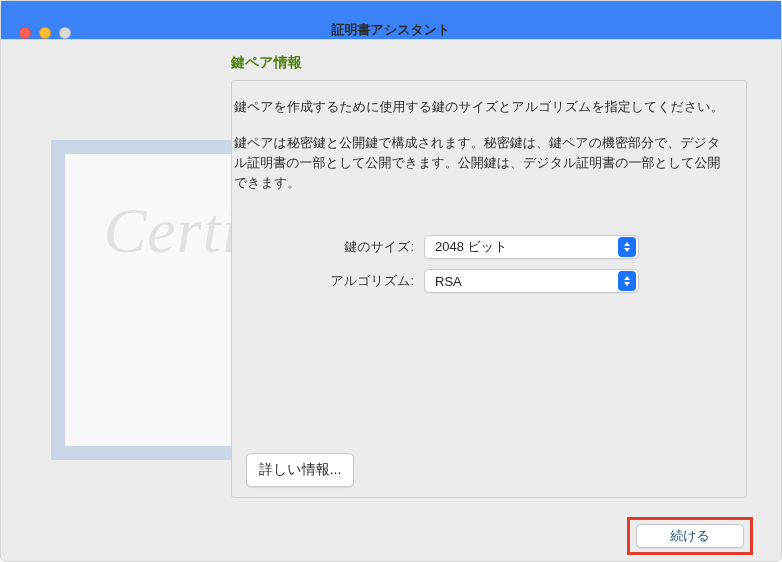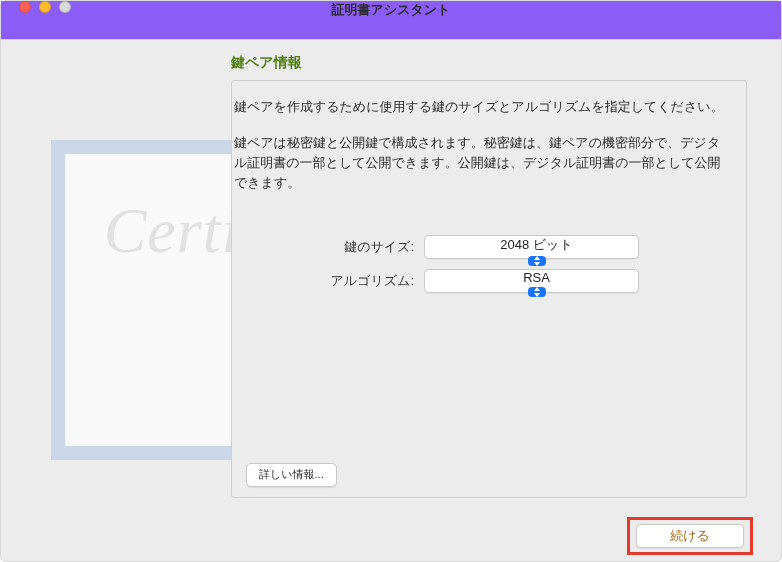--- a/index.html
+++ b/index.html
@@ -14,23 +14,23 @@
       width: 782px;
       height: 562px;
       background: #ececec;
       display: flex;
       flex-direction: column;
       border: 1px solid #d8d8d8;
       border-radius: 6px;
     }
     .titlebar {
       height: 44px;
-      background: #8b5cf6;
-      display: flex;
-      align-items: flex-start;
+      background: #3b82f6;
+      display: flex;
+      align-items: flex-end;
       position: relative;
       border-bottom: 1px solid #d5d5d5;
     }
     .traffic-lights {
       position: absolute;
       left: 18px;
       display: flex;
       gap: 8px;
     }
     .traffic-lights .dot {
@@ -130,21 +130,20 @@
       background: #fff;
       border: 0.5px solid #c9c9c9;
       border-radius: 5px;
       display: flex;
       align-items: center;
       justify-content: space-between;
       padding-left: 10px;
       font-size: 13px;
       color: #222;
       box-shadow: 0 0.5px 1px rgba(0,0,0,0.05);
-      flex-direction: column;
     }
     .select-arrows {
       width: 18px;
       height: 20px;
       background: #1a73ff;
       border-radius: 4px;
       margin: 2px;
       display: flex;
       flex-direction: column;
       align-items: center;
@@ -161,23 +160,23 @@
     .form-area {
       margin-top: 42px;
     }
     .more-info-btn {
       position: absolute;
       bottom: 10px;
       left: 14px;
       background: #fff;
       border: 0.5px solid #c9c9c9;
       border-radius: 5px;
-      height: 24px;
+      height: 34px;
       padding: 0 12px;
-      font-size: 11px;
+      font-size: 14px;
       color: #2a2a2a;
       display: inline-flex;
       align-items: center;
       box-shadow: 0 0.5px 1px rgba(0,0,0,0.08);
     }
     .footer {
       height: 56px;
       display: flex;
       justify-content: flex-end;
       align-items: center;
@@ -188,21 +187,21 @@
       padding: 4px 6px;
       display: inline-block;
     }
     .continue-btn {
       background: #fff;
       border: 0.5px solid #c9c9c9;
       border-radius: 5px;
       height: 24px;
       width: 108px;
       font-size: 13px;
-      color: #a16207;
+      color: #0c4a6e;
       display: inline-flex;
       align-items: center;
       justify-content: center;
       box-shadow: 0 0.5px 1px rgba(0,0,0,0.08);
     }
   </style>
 </head>
 <body>
 
 <div class="window">

